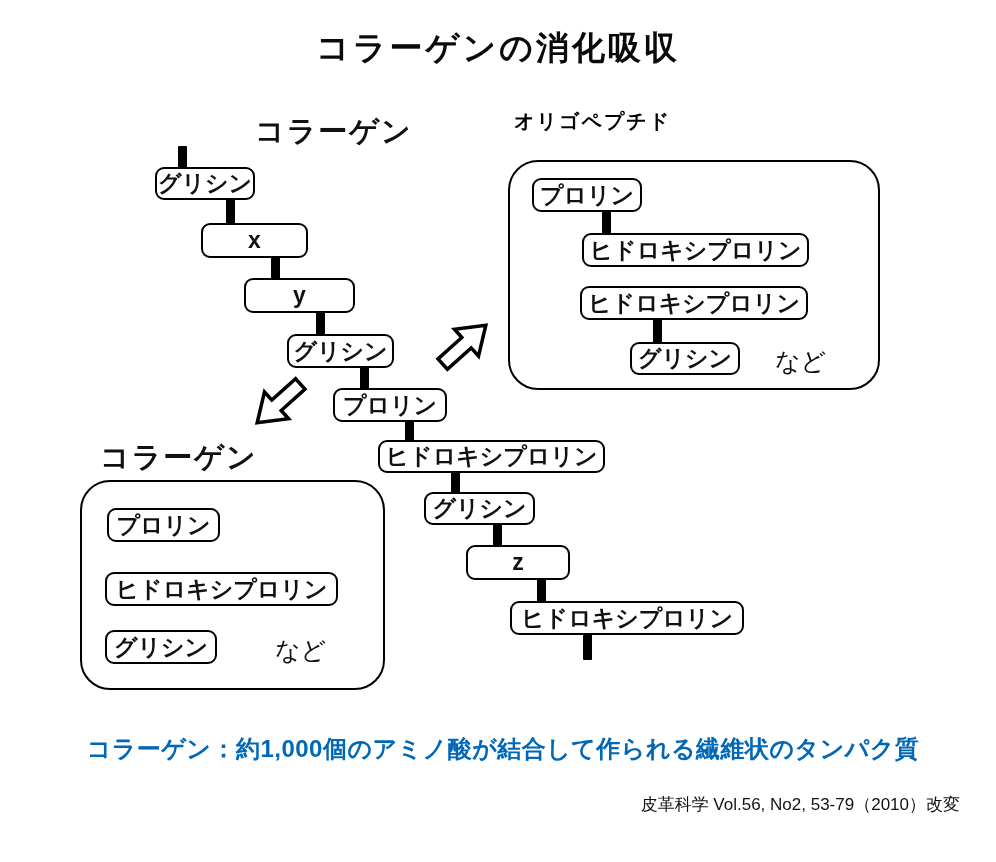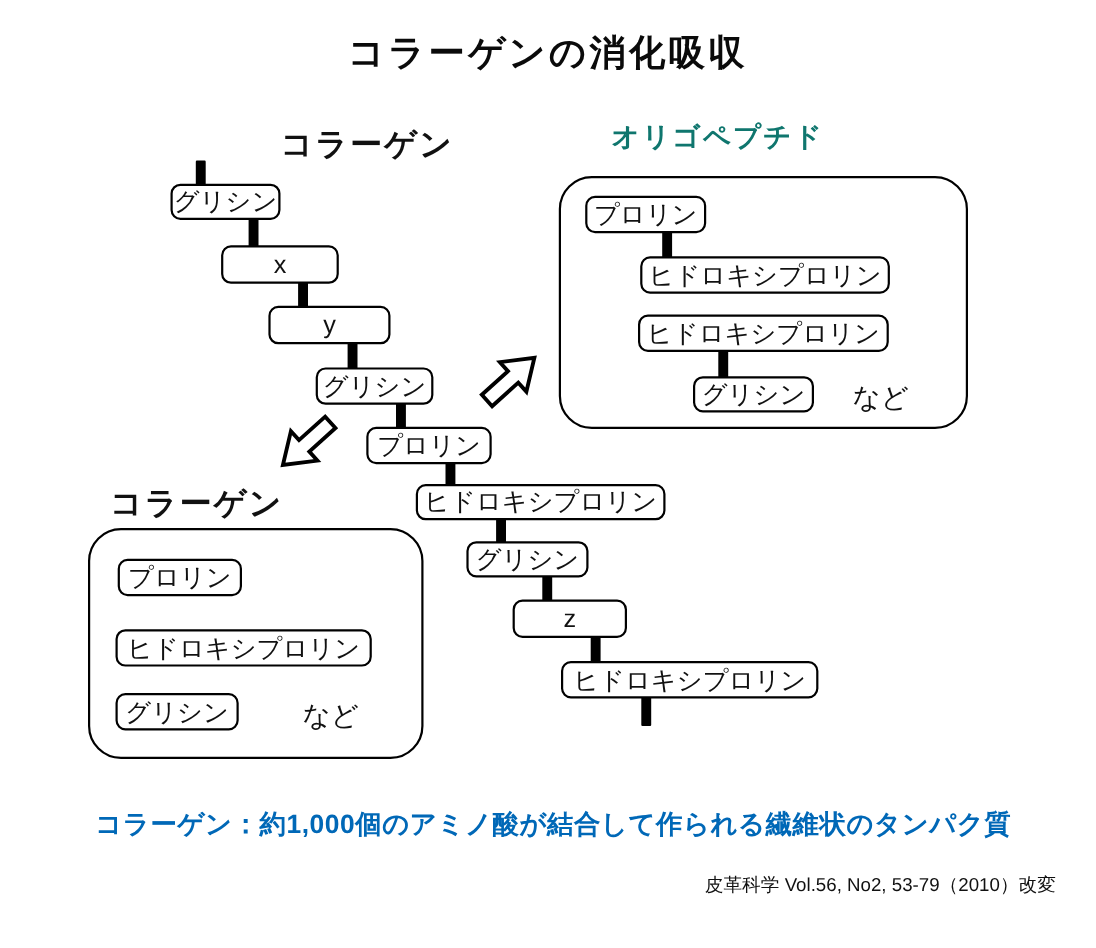--- a/index.html
+++ b/index.html
@@ -9,28 +9,28 @@
   .canvas { position:relative; width:996px; height:862px; background:#ffffff; overflow:hidden; margin:0 auto;border-radius:24px; }
 
   .title {
     position:absolute; top:26px; left:0; width:100%;
     text-align:center; font-size:33px; font-weight:600; letter-spacing:3px;
     font-family:"Liberation Serif","DejaVu Serif",serif; color:#0a0a0a;
   }
 
   .section-label { position:absolute; font-weight:700; font-size:29px; letter-spacing:2px; color:#111; }
   .label-collagen   { left:255px; top:112px; }
-  .label-oligo      { left:556px; top:108px; font-size:25px; color:#0f766e; }
+  .label-oligo      { left:514px; top:108px; font-size:20px; color:#000000; }
   .label-amino      { left:100px; top:438px; }
 
   .abox {
     position:absolute; z-index:2;
     background:#ffffff; border:2.5px solid #000; border-radius:9px;
     display:flex; align-items:center; justify-content:center;
-    font-size:23px; font-weight:400; color:#111; white-space:nowrap;
+    font-size:23px; font-weight:700; color:#111; white-space:nowrap;
   }
 
   .tick { position:absolute; z-index:1; width:9px; background:#000; border-radius:1px; }
 
   .group {
     position:absolute; z-index:0;
     border:2.5px solid #000; border-radius:30px; background:#fff;
   }
   .group-oligo { left:508px; top:160px; width:372px; height:230px; }
   .group-amino { left:80px;  top:480px; width:305px; height:210px; }

